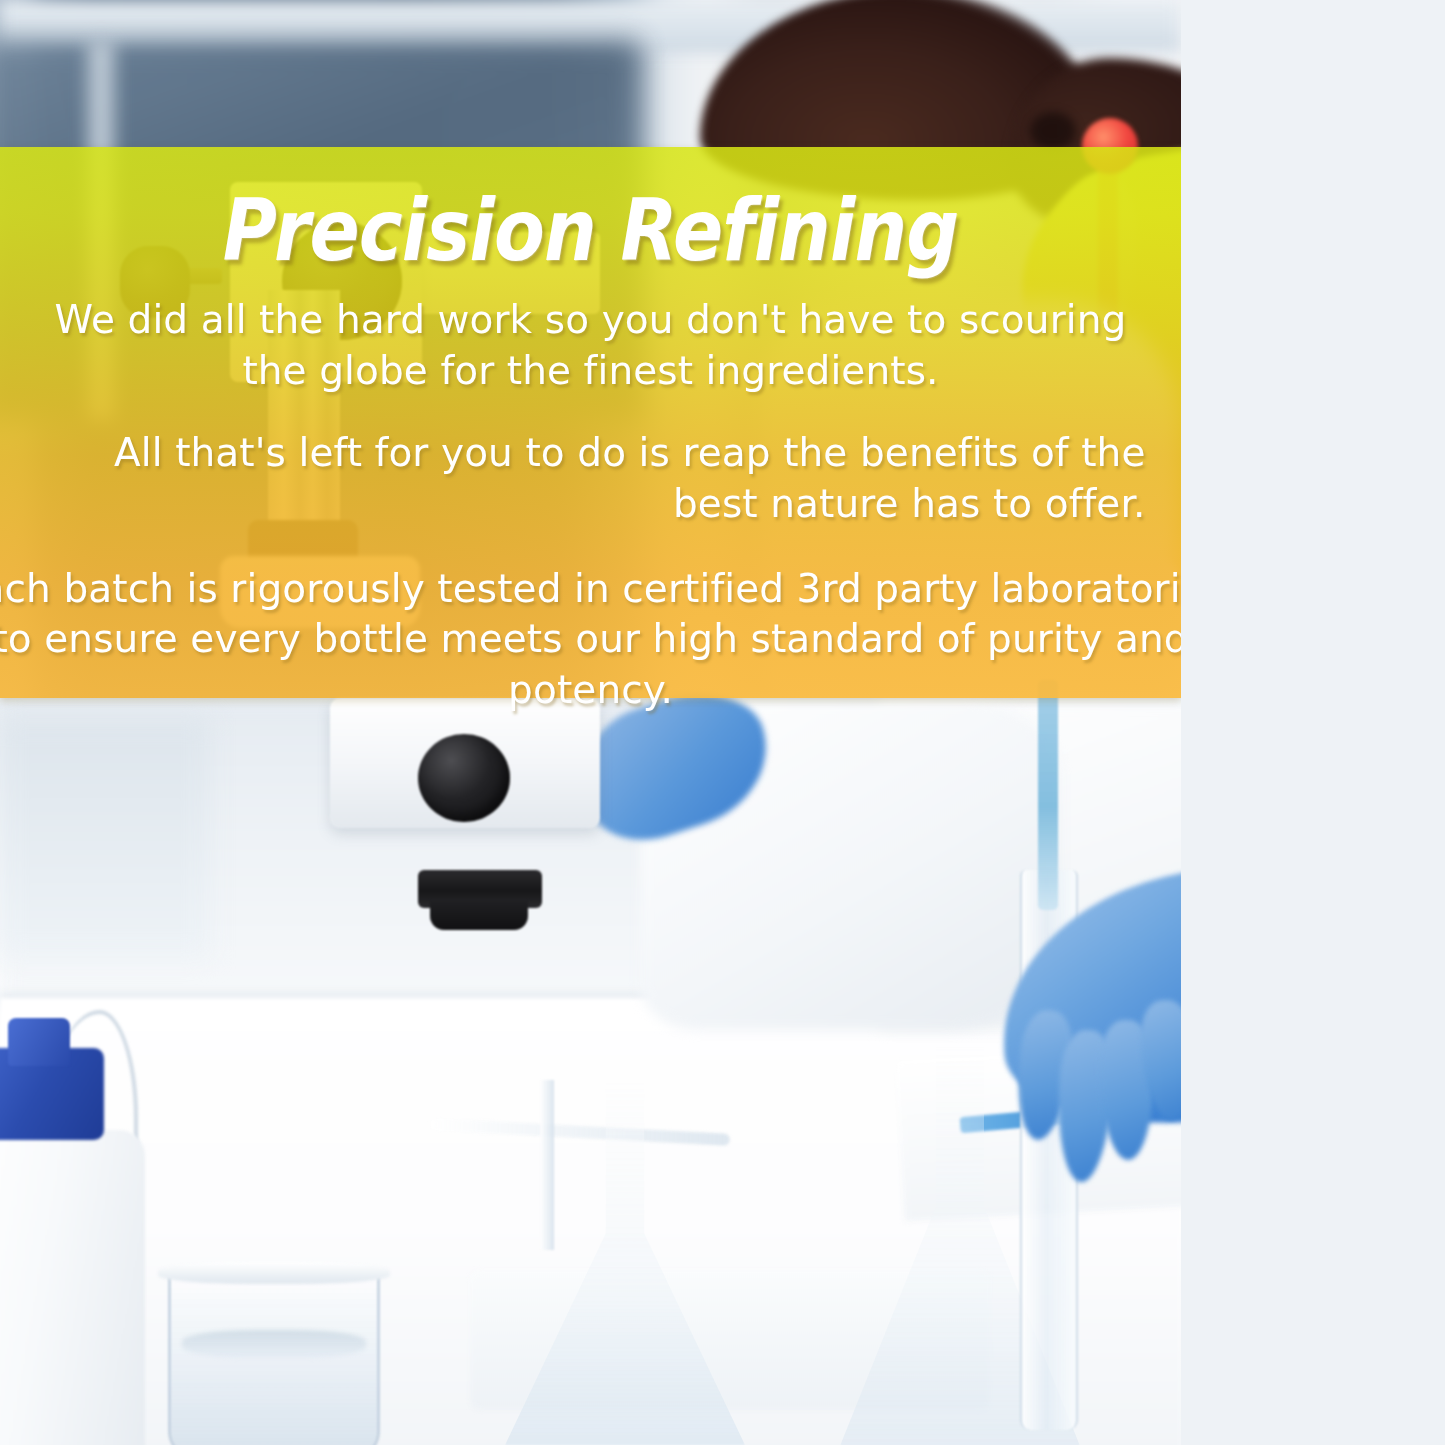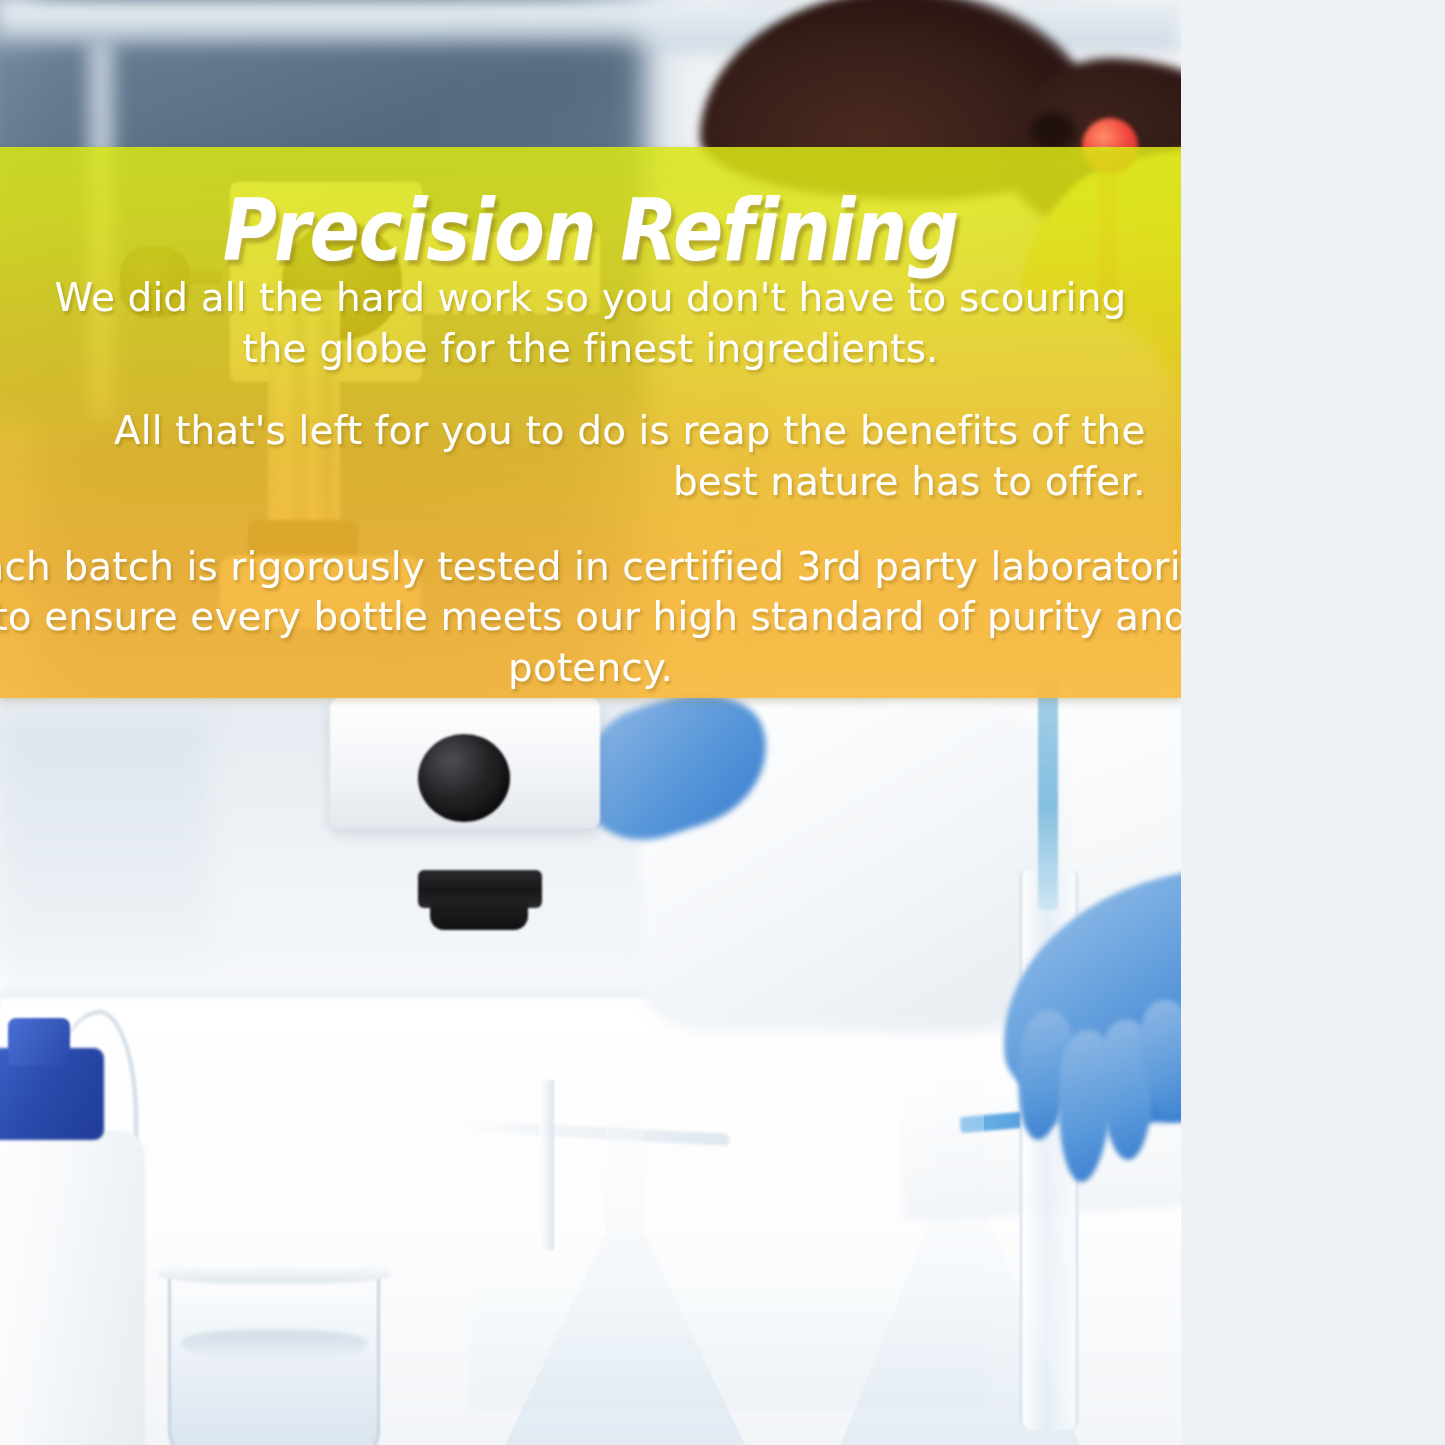--- a/index.html
+++ b/index.html
@@ -376,21 +376,21 @@
 
   
   .para{
     font-family:"DejaVu Sans", sans-serif;
     color:#ffffff;
     text-align:center;
     line-height:1.30;
     text-shadow:2px 3px 3px rgba(130,100,25,.35);
     font-weight:400;
   }
-  .p1{ width:1110px; font-size:39px; letter-spacing:.1px; }
+  .p1{ margin-top:22px; width:1110px; font-size:39px; letter-spacing:.1px; }
   .p2{ margin-top:32px; width:1110px; font-size:39px; letter-spacing:.1px;text-align:right; }
   .p3{ margin-top:34px; width:1270px; font-size:39px; letter-spacing:.1px; }
 </style>
 </head>
 <body>
 
 <div class="poster">
 
   <div class="photo">
 

